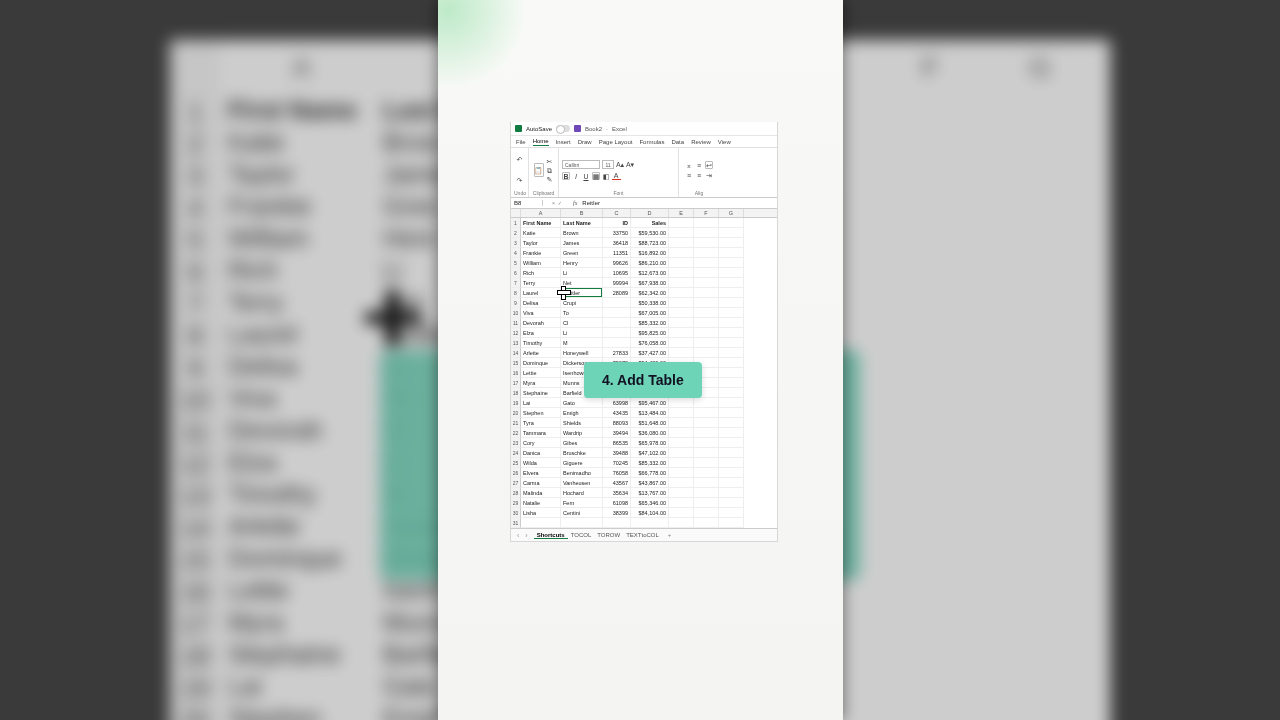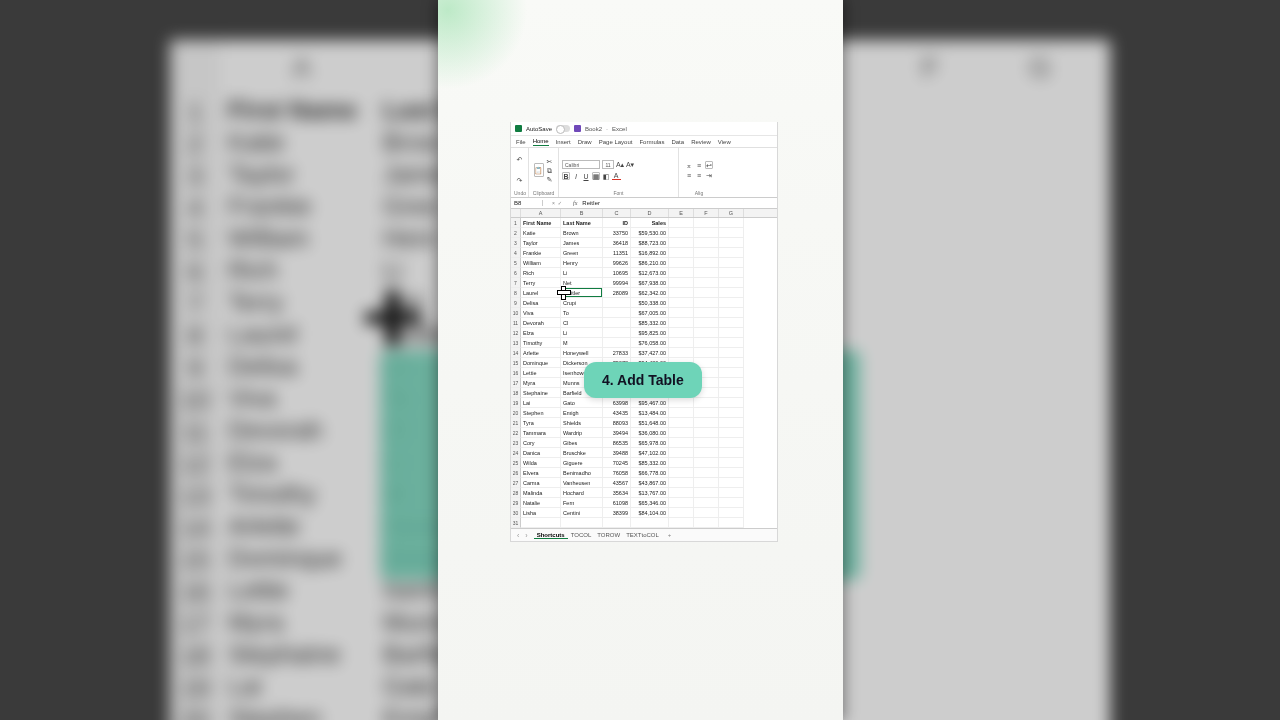--- a/index.html
+++ b/index.html
@@ -177,21 +177,21 @@
   .sheet-tabs .tab.active { border-bottom: 1.5px solid #107c41; color: #000; font-weight: 600; }
   .sheet-tabs .add { color: #888; }
 
   
   .callout {
     position: absolute;
     background: #6ed4b8;
     color: #112; font-weight: 700;
     font-size: 14px;
     padding: 10px 18px;
-    border-radius: 12px;
+    border-radius: 4px;
     box-shadow: 0 2px 6px rgba(0,0,0,.15);
     white-space: nowrap;
   }
 </style>
 </head>
 <body>
 
 <div class="bg-layer">
   <div class="bg-sheet">
     <div class="bg-rownums" id="bg-rownums">

